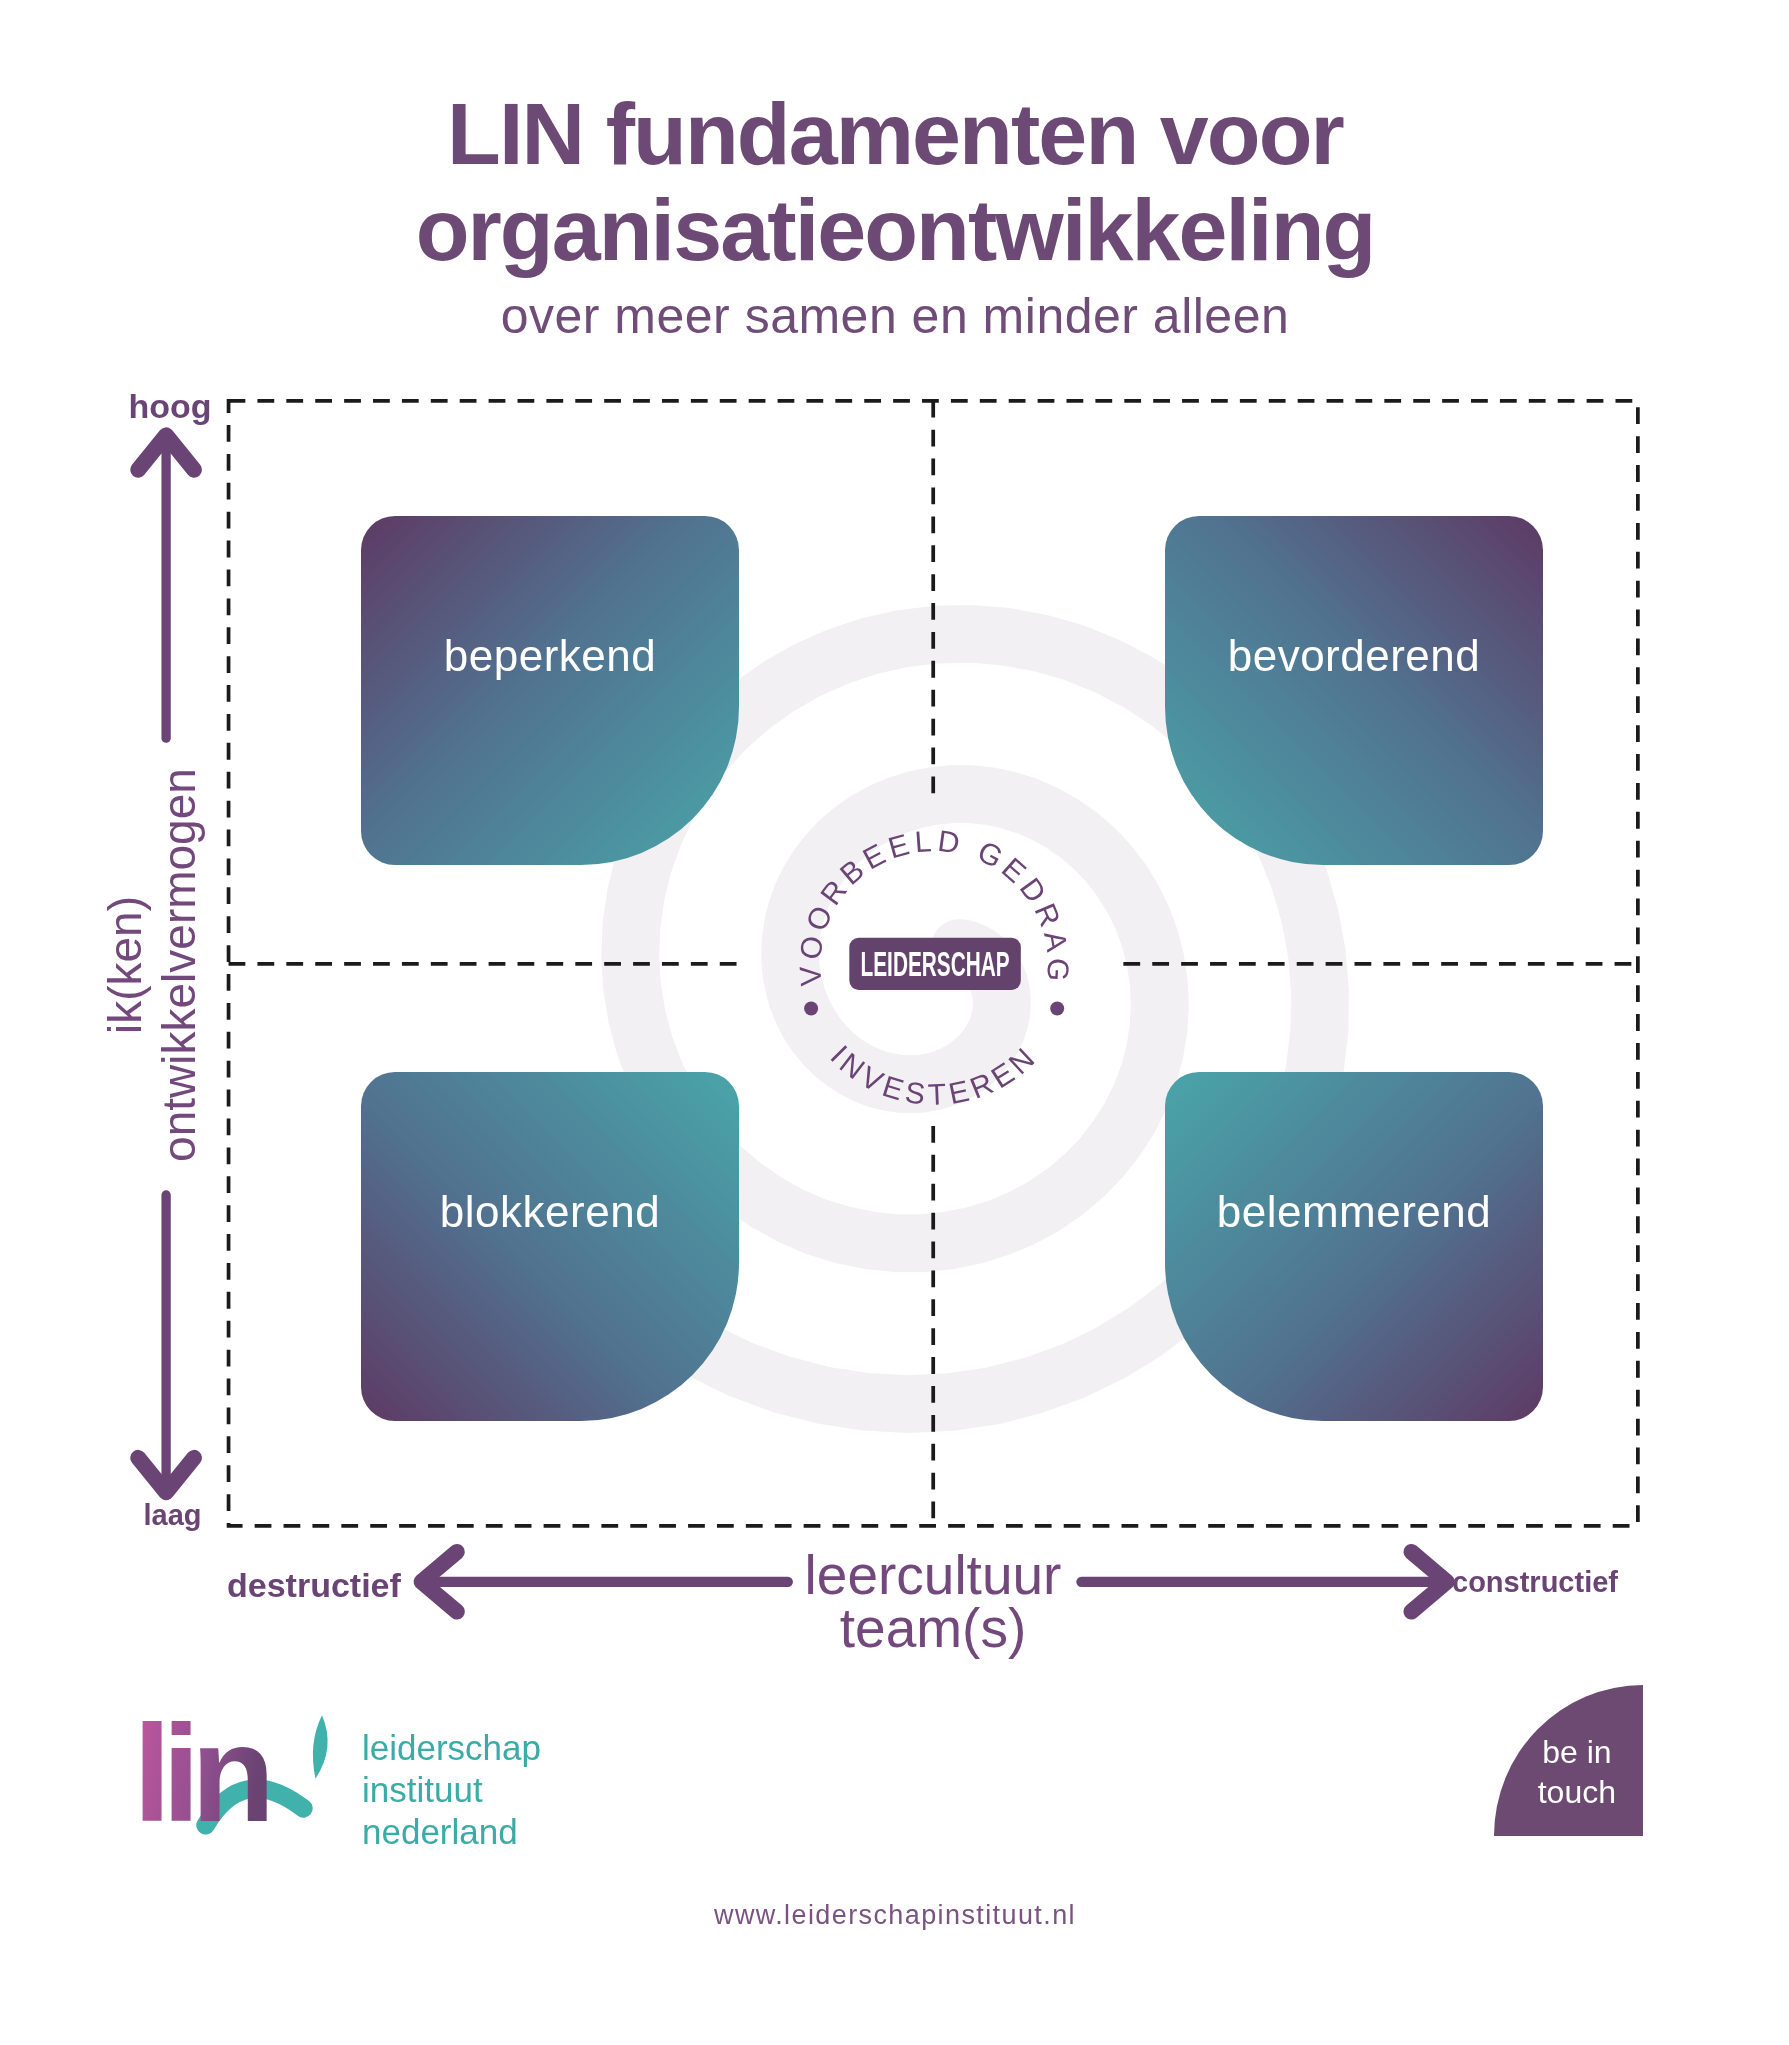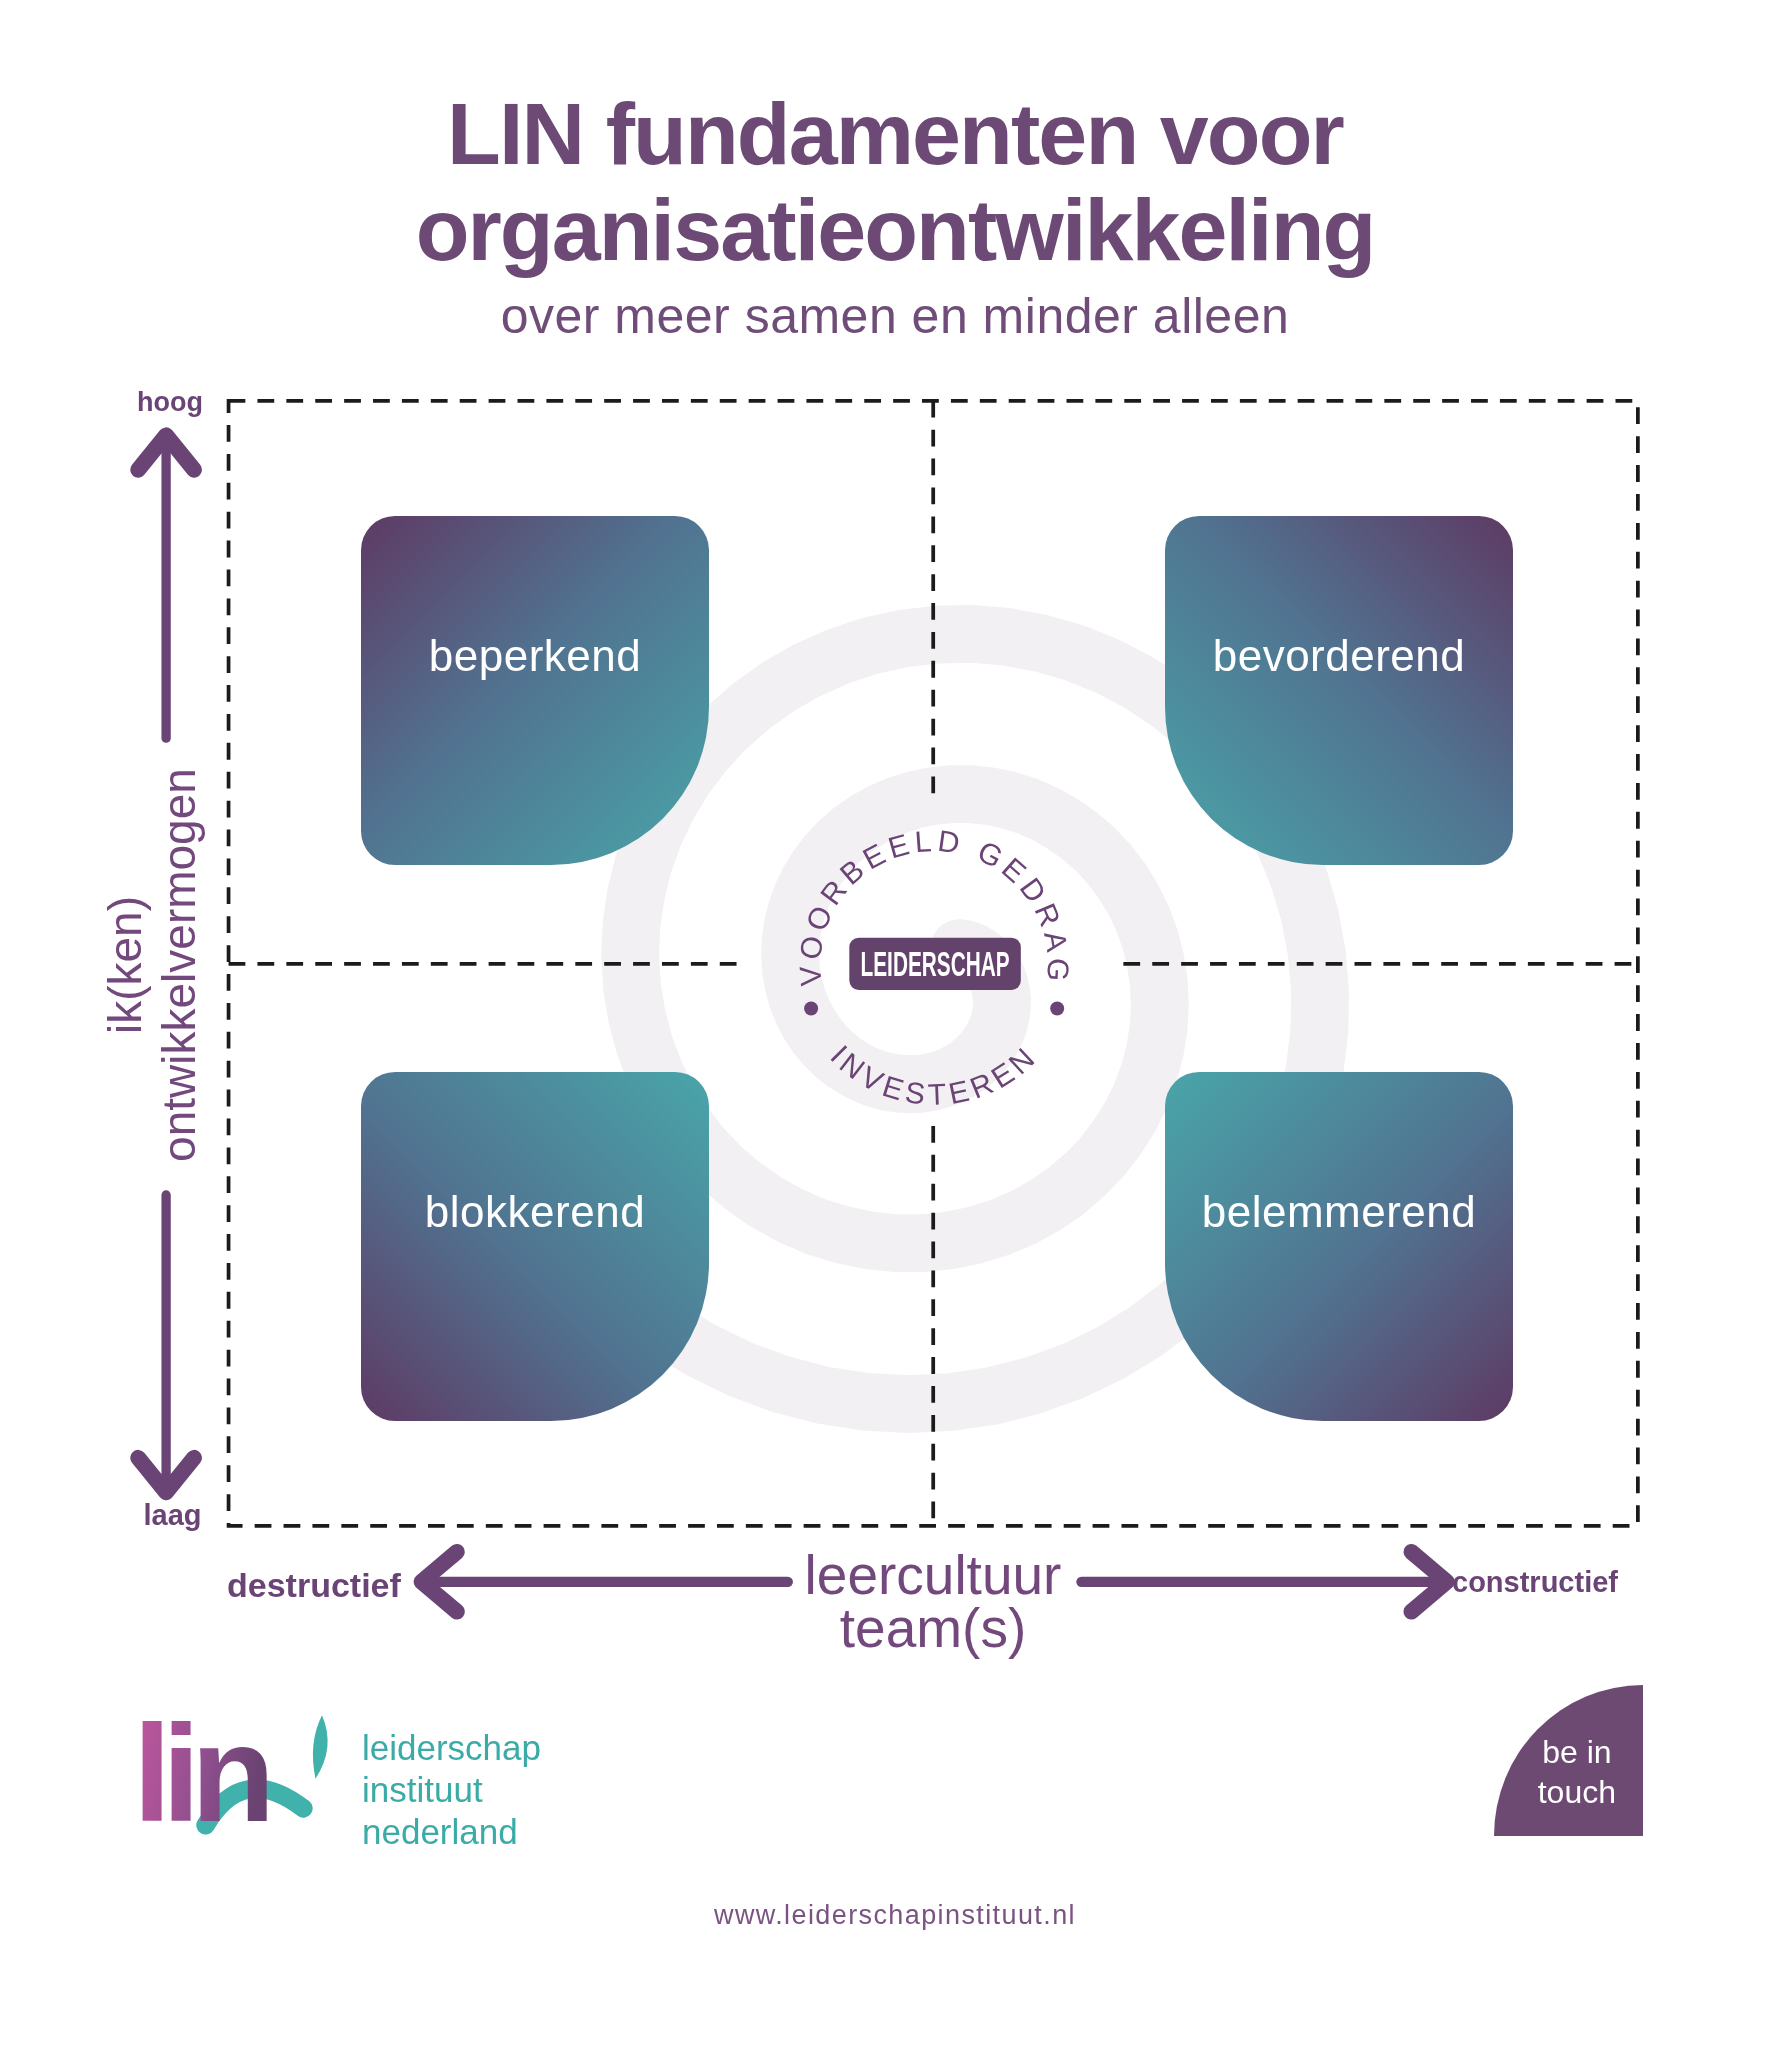--- a/index.html
+++ b/index.html
@@ -10,30 +10,30 @@
   
   .title{top:86px;left:0;width:100%;text-align:center;color:#6c4a75;font-size:88px;font-weight:700;letter-spacing:-1.9px;line-height:96px;}
   .subtitle{top:287px;left:0;width:100%;text-align:center;color:#6f4d78;font-size:50px;font-weight:400;letter-spacing:0.5px;}
 
   
   .layer{top:0;left:0;width:1790px;height:2045px;pointer-events:none;}
   .layer-spiral{z-index:0;}
   .layer-lines{z-index:2;}
 
   
-  .quad{z-index:1;width:348px;height:349px;color:#ffffff;}
+  .quad{z-index:1;width:348px;height:349px;color:#ffffff;padding-left:30px;}
   .quad .quad-label{position:absolute;top:40%;left:0;width:100%;transform:translateY(-50%);text-align:center;font-size:44px;font-weight:500;letter-spacing:0.5px;}
   .quad.tl{left:361px;top:516px;background:linear-gradient(135deg,#5e3a64 0%,#517290 45%,#49a5a9 100%);border-radius:34px 34px 158px 34px;}
   .quad.tr{left:1165px;top:516px;background:linear-gradient(225deg,#5e3a64 0%,#517290 45%,#49a5a9 100%);border-radius:34px 34px 34px 158px;}
   .quad.bl{left:361px;top:1072px;background:linear-gradient(45deg,#5e3a64 0%,#517290 45%,#49a5a9 100%);border-radius:34px 34px 158px 34px;}
   .quad.br{left:1165px;top:1072px;background:linear-gradient(315deg,#5e3a64 0%,#517290 45%,#49a5a9 100%);border-radius:34px 34px 34px 158px;}
 
   
   .axis-end{color:#6b4476;font-weight:700;z-index:3;}
-  .lbl-hoog{left:121px;top:387px;width:98px;text-align:center;font-size:27px;}
+  .lbl-hoog{left:121px;top:387px;width:98px;text-align:center;font-size:34px;}
   .lbl-laag{left:126px;top:1499px;width:93px;text-align:center;font-size:29px;}
   .lbl-destructief{left:227px;top:1566px;width:196px;text-align:left;font-size:34px;}
   .lbl-constructief{left:1452px;top:1566px;width:200px;font-size:29px;}
   .y-axis-label{left:152px;top:965px;transform:translate(-50%,-50%) rotate(-90deg);transform-origin:center;color:#73487d;font-size:46px;font-weight:300;line-height:54px;text-align:center;white-space:nowrap;z-index:3;}
   .x-axis-label{left:0;width:1866px;text-align:center;color:#73487d;font-weight:300;z-index:3;}
   .lbl-leercultuur{top:1543px;font-size:55px;}
   .lbl-teams{top:1596px;font-size:55px;}
 
   
   .footer-logo-mark{left:131px;top:1706px;z-index:3;}

